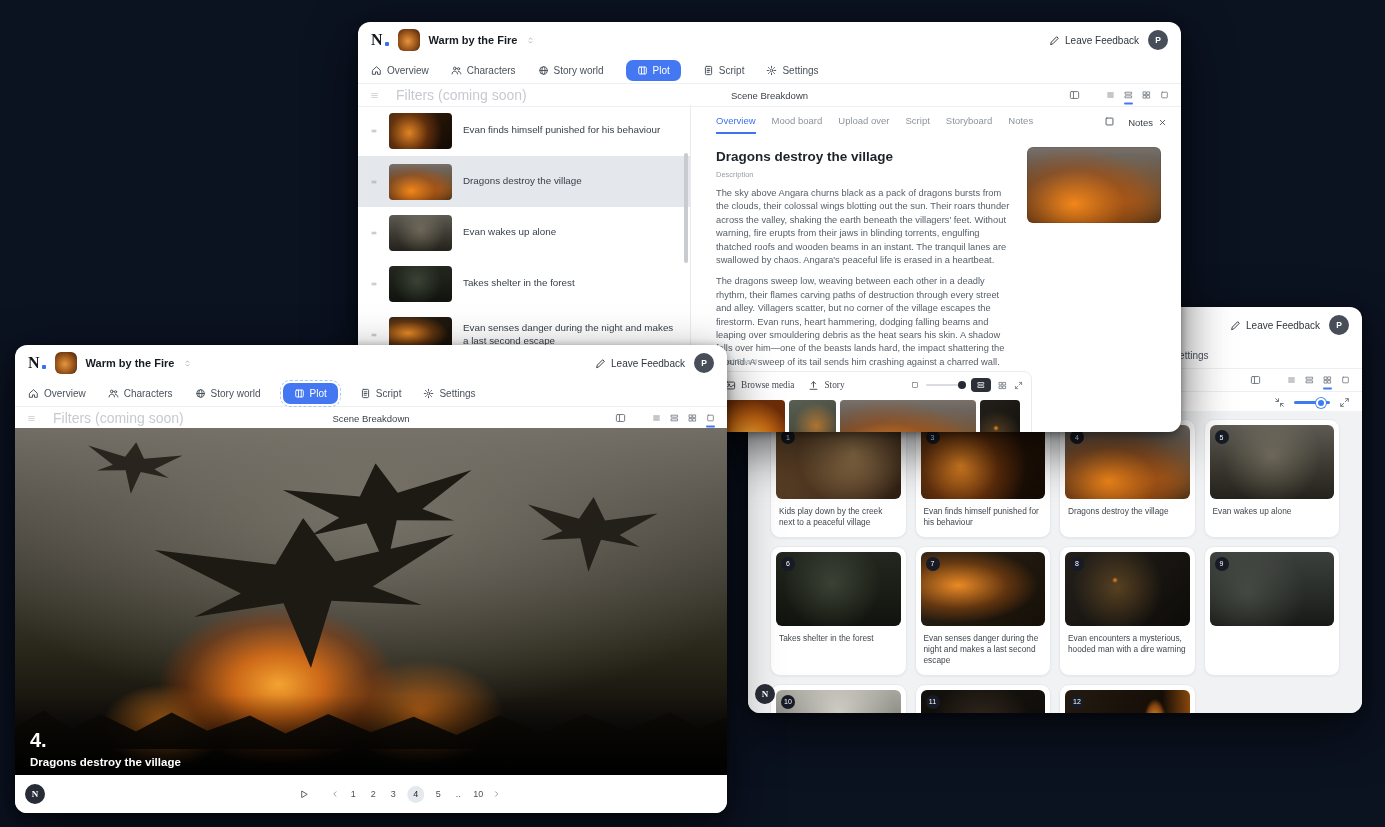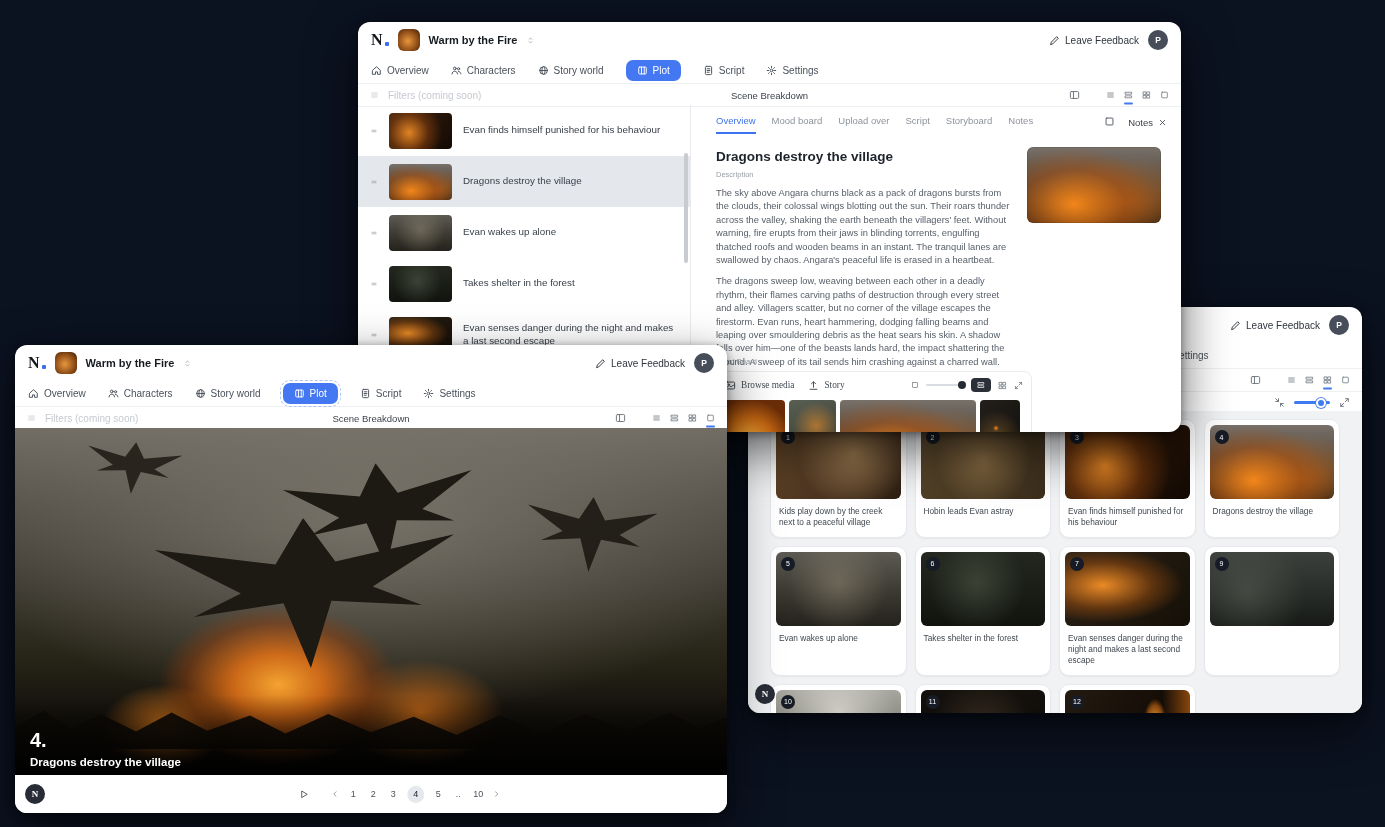--- a/index.html
+++ b/index.html
@@ -22,22 +22,22 @@
   .feedback{display:flex;align-items:center;gap:5px;font-size:10px;color:#2f353d;}
   .user-avatar{width:20px;height:20px;border-radius:50%;background:#474e59;color:#fff;font-size:8.5px;font-weight:700;
                display:flex;align-items:center;justify-content:center;}
   
   .navbar{display:flex;align-items:center;height:25px;padding:0 13px;gap:22px;border-bottom:1px solid #edeff2;}
   .nav-item{display:flex;align-items:center;gap:5px;font-size:10px;color:#4a515b;}
   .nav-item.active{background:#4478f2;color:#fff;border-radius:7px;padding:5px 11px;}
   .nav-item.active.focused{outline:1px dashed #a9c2f8;outline-offset:2px;}
   
   .subbar{position:relative;height:22px;border-bottom:1px solid #edeff2;}
-  .filters{position:absolute;left:12px;top:50%;transform:translateY(-50%);display:flex;align-items:center;gap:9px;
-           font-size:10px;color:#c6cad0;}
+  .filters{position:absolute;left:12px;top:50%;transform:translateY(-50%);display:flex;align-items:center;gap:17px;
+           font-size:14px;color:#c6cad0;}
   .sb-title{position:absolute;left:50%;top:50%;transform:translate(-50%,-50%);font-size:9.5px;color:#3c434c;}
   .sb-icons{position:absolute;right:12px;top:50%;transform:translateY(-50%);display:flex;align-items:center;gap:9px;color:#6e757e;}
   .sb-icons .gap{width:8px}
   .viewicon{position:relative;display:flex;}
   .viewicon.active::after{content:"";position:absolute;left:0;right:0;bottom:-5px;height:2px;background:#4478f2;border-radius:1px;}
   
   .split{position:absolute;left:0;right:0;top:83px;bottom:0;display:flex;}
   .scene-list{width:332px;border-right:1px solid #e9ebee;position:relative;overflow:hidden;}
   .srow{display:flex;align-items:center;gap:11px;height:51px;padding:0 14px 0 12px;}
   .srow.selected{background:#e4e7eb;}
@@ -321,26 +321,20 @@
       </span>
     </div>
     <div class="gridarea">
       <div class="card">
           <div class="cimg art-creek">
             <span class="badge">1</span>
           </div>
           <div class="ccap">Kids play down by the creek next to a peaceful village</div>
         </div>
       <div class="card">
-          <div class="cimg art-hobin">
-            <span class="badge">2</span>
-          </div>
-          <div class="ccap">Hobin leads Evan astray</div>
-        </div>
-      <div class="card">
           <div class="cimg art-punished">
             <span class="badge">3</span>
           </div>
           <div class="ccap">Evan finds himself punished for his behaviour</div>
         </div>
       <div class="card">
           <div class="cimg art-village">
             <span class="badge">4</span>
           </div>
           <div class="ccap">Dragons destroy the village</div>
@@ -355,20 +349,26 @@
           <div class="cimg art-forest">
             <span class="badge">6</span>
           </div>
           <div class="ccap">Takes shelter in the forest</div>
         </div>
       <div class="card">
           <div class="cimg art-escape">
             <span class="badge">7</span>
           </div>
           <div class="ccap">Evan senses danger during the night and makes a last second escape</div>
+        </div>
+      <div class="card">
+          <div class="cimg art-hooded">
+            <span class="badge">8</span>
+          </div>
+          <div class="ccap">Evan encounters a mysterious, hooded man with a dire warning</div>
         </div>
       <div class="card">
           <div class="cimg art-rain">
             <span class="badge">9</span>
           </div>
           <div class="ccap"></div>
         </div>
       <div class="card">
           <div class="cimg art-skydragons">
             <span class="badge">10</span>

